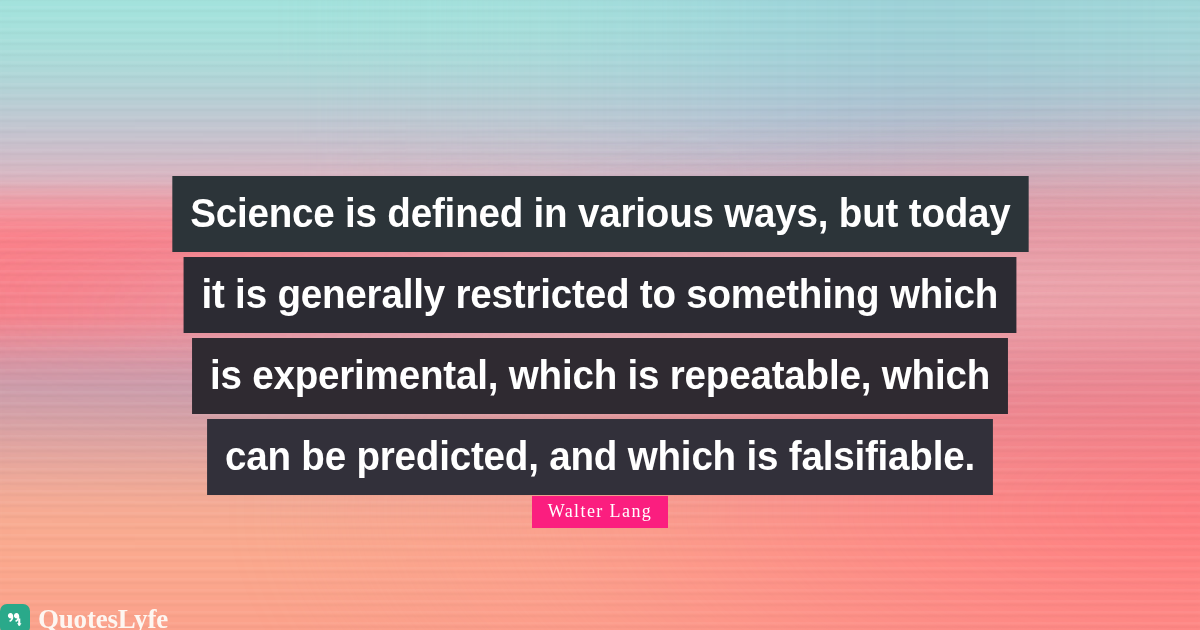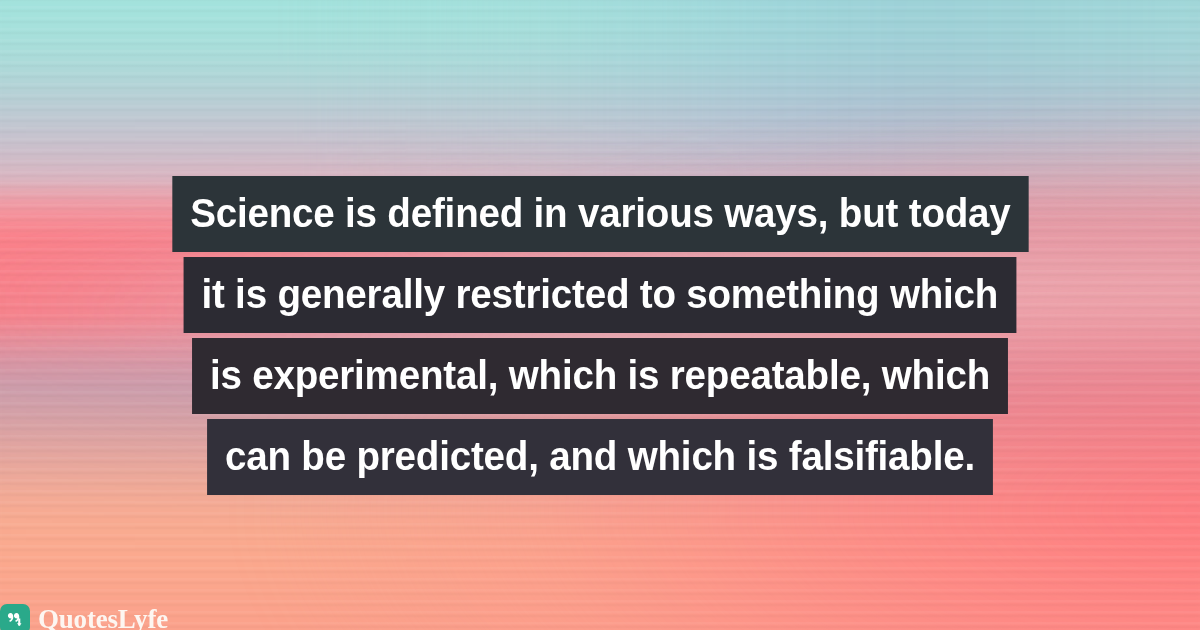--- a/index.html
+++ b/index.html
@@ -247,20 +247,23 @@
 
   <div id="content">
 
     <div id="quote-text">
       <span class="quote-line l1">Science is defined in various ways, but today</span>
       <span class="quote-line l2">it is generally restricted to something which</span>
       <span class="quote-line l3">is experimental, which is repeatable, which</span>
       <span class="quote-line l4">can be predicted, and which is falsifiable.</span>
     </div>
 
+    <div id="author-badge-wrap">
+      <span id="author-badge">Walter Lang</span>
+    </div>
 
     <div id="logo">
       <span id="logo-mark">
         <svg width="20" height="20" viewBox="0 0 20 20" aria-hidden="true">
           <path d="M5.6 4.1c-1.5 0-2.7 1.2-2.7 2.7 0 1.5 1.2 2.6 2.6 2.6.3 0 .6 0 .8-.1-.2 1-1 1.9-2.1 2.3l.7 1.5c2.1-.8 3.4-2.7 3.4-5 0-2.4-1.2-4-2.7-4z" fill="#ffffff"></path>
           <path d="M11.6 4.1c-1.5 0-2.7 1.2-2.7 2.7 0 1.5 1.2 2.6 2.6 2.6.3 0 .6 0 .8-.1-.2 1-1 1.9-2.1 2.3l.7 1.5c2.1-.8 3.4-2.7 3.4-5 0-2.4-1.2-4-2.7-4z" fill="#ffffff"></path>
           <path d="M13.2 9.4h2.1v7.2h-2.1z" fill="#ffffff"></path>
           <path d="M12.0 14.3l2.3 2.6 2.2-2.6z" fill="#ffffff"></path>
         </svg>
       </span>

